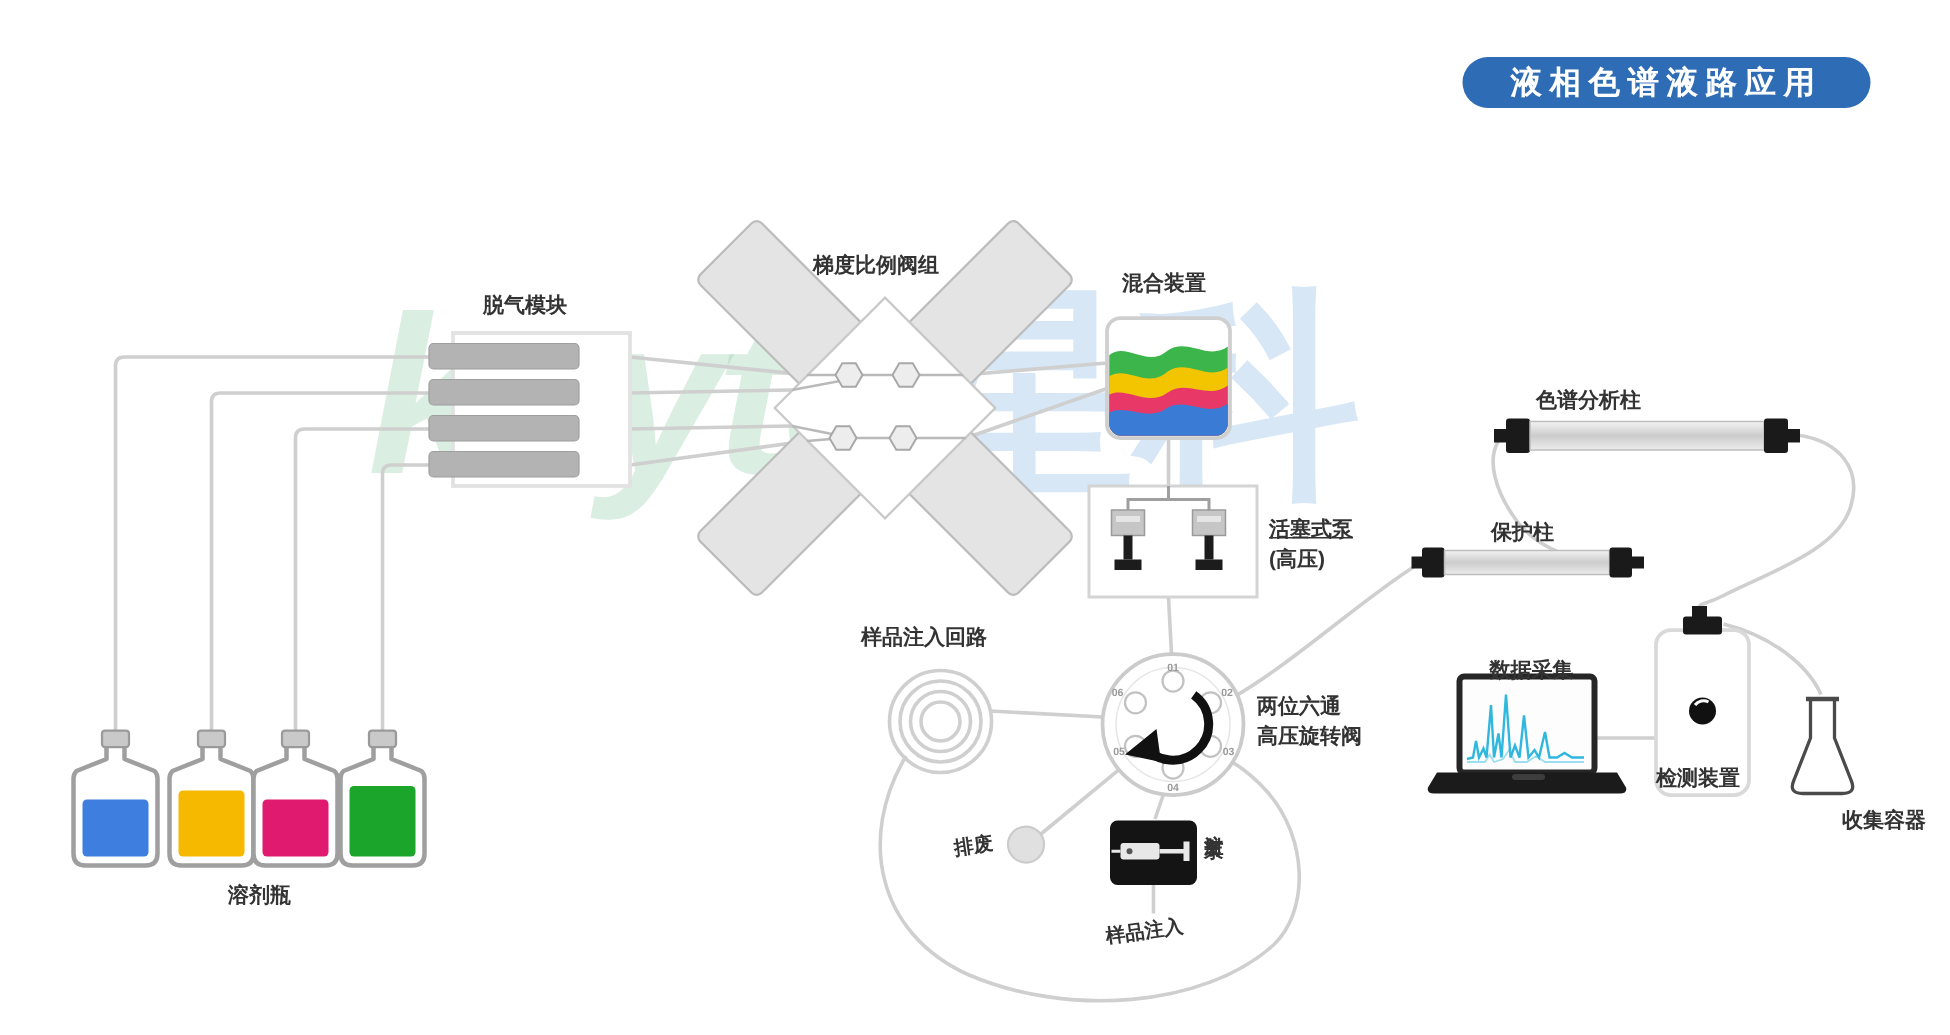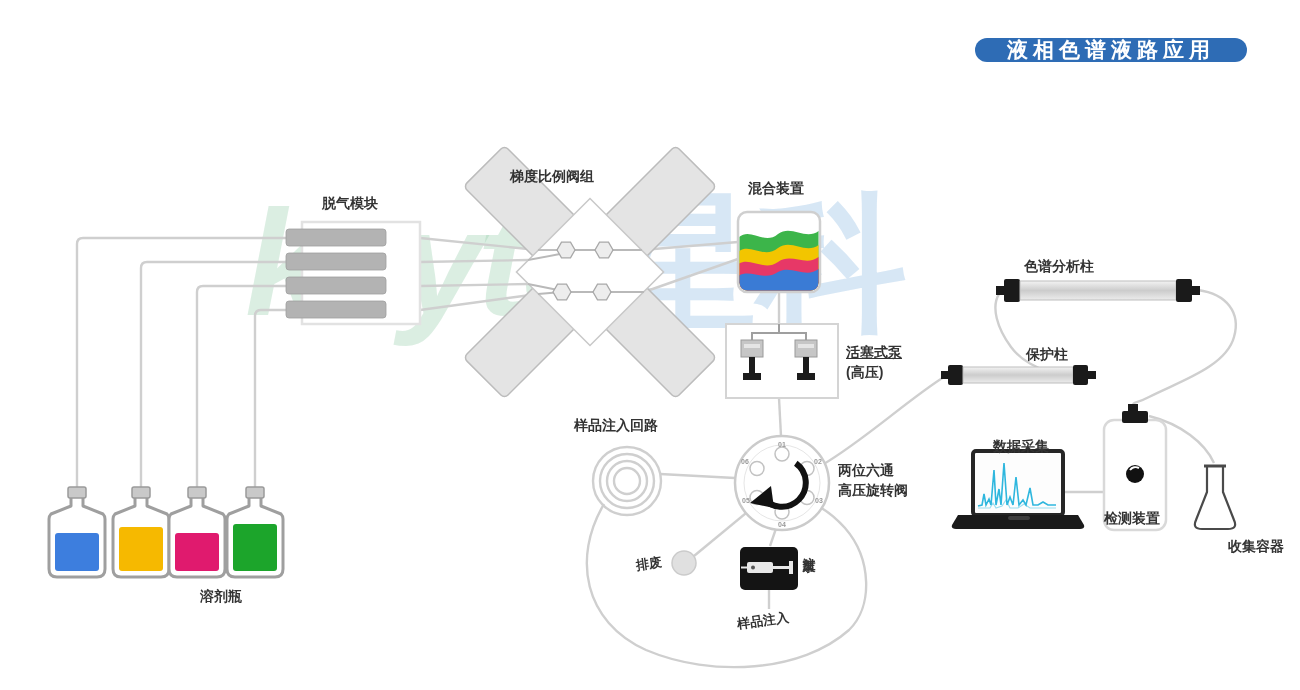--- a/index.html
+++ b/index.html
@@ -16,21 +16,21 @@
   .wm2 { color:rgba(141,186,226,0.35); }
   svg.diagram { position:absolute; left:0; top:0; z-index:1; }
   .lbl {
     position:absolute; z-index:2; font-size:14px; font-weight:bold;
     color:#333333; white-space:nowrap; line-height:1.2;
   }
   .lbl-small { font-size:13px; }
   .vertical { writing-mode:vertical-rl; letter-spacing:2px; }
   .tilt { transform:rotate(-8deg); }
   .badge {
-    position:absolute; z-index:3; left:975px; top:38px; width:272px; height:24px;
+    position:absolute; z-index:3; left:975px; top:38px; width:272px; height:34px;
     background:#2e6cb5; border-radius:21px; color:#ffffff;
     display:flex; align-items:center; justify-content:center;
     font-size:21px; font-weight:bold; letter-spacing:5px;
   }
 </style>
 </head>
 <body>
 
 <div class="stage">
 
@@ -226,32 +226,32 @@
       <path d="M1130,470 A7,7 0 0 1 1139,468" stroke="#ffffff" stroke-width="2" fill="none"></path>
     </g>
 
     <g>
       <path d="M1207,466 L1207,492 L1196,520 Q1192,529 1202,529 L1228,529 Q1238,529 1234,520 L1223,492 L1223,466" fill="#ffffff" stroke="#4a4a4a" stroke-width="2.2" stroke-linejoin="round"></path>
       <line x1="1204" y1="466" x2="1226" y2="466" stroke="#4a4a4a" stroke-width="3"></line>
     </g>
   </svg>
 
   <div class="lbl" style="left:322px; top:195px;">脱气模块</div>
-  <div class="lbl" style="left:510px; top:168px;">梯度比例阀组</div>
+  <div class="lbl" style="left:542px; top:168px;">梯度比例阀组</div>
   <div class="lbl" style="left:748px; top:180px;">混合装置</div>
   <div class="lbl" style="left:846px; top:344px;text-decoration:underline;">活塞式泵</div>
   <div class="lbl" style="left:846px; top:364px;">(高压)</div>
   <div class="lbl" style="left:574px; top:418px;font-family:Liberation Mono, monospace;">样品注入回路</div>
   <div class="lbl" style="left:838px; top:462px;">两位六通</div>
   <div class="lbl" style="left:838px; top:482px;">高压旋转阀</div>
   <div class="lbl lbl-small tilt" style="left:636px; top:556px;">排废</div>
   <div class="lbl lbl-small vertical" style="left:801px; top:546px;">注射泵</div>
   <div class="lbl lbl-small tilt" style="left:737px; top:613px;">样品注入</div>
-  <div class="lbl" style="left:152px; top:588px;margin-left:48px;">溶剂瓶</div>
-  <div class="lbl" style="left:994px; top:346px;margin-left:32px;">保护柱</div>
+  <div class="lbl" style="left:152px; top:588px;">溶剂瓶</div>
+  <div class="lbl" style="left:994px; top:346px;">保护柱</div>
   <div class="lbl" style="left:1024px; top:258px;">色谱分析柱</div>
   <div class="lbl" style="left:993px; top:438px;">数据采集</div>
   <div class="lbl" style="left:1104px; top:510px;">检测装置</div>
   <div class="lbl" style="left:1188px; top:538px;padding-left:40px;">收集容器</div>
 
   <div class="badge">液相色谱液路应用</div>
 
 </div>
 
 </body></html>

